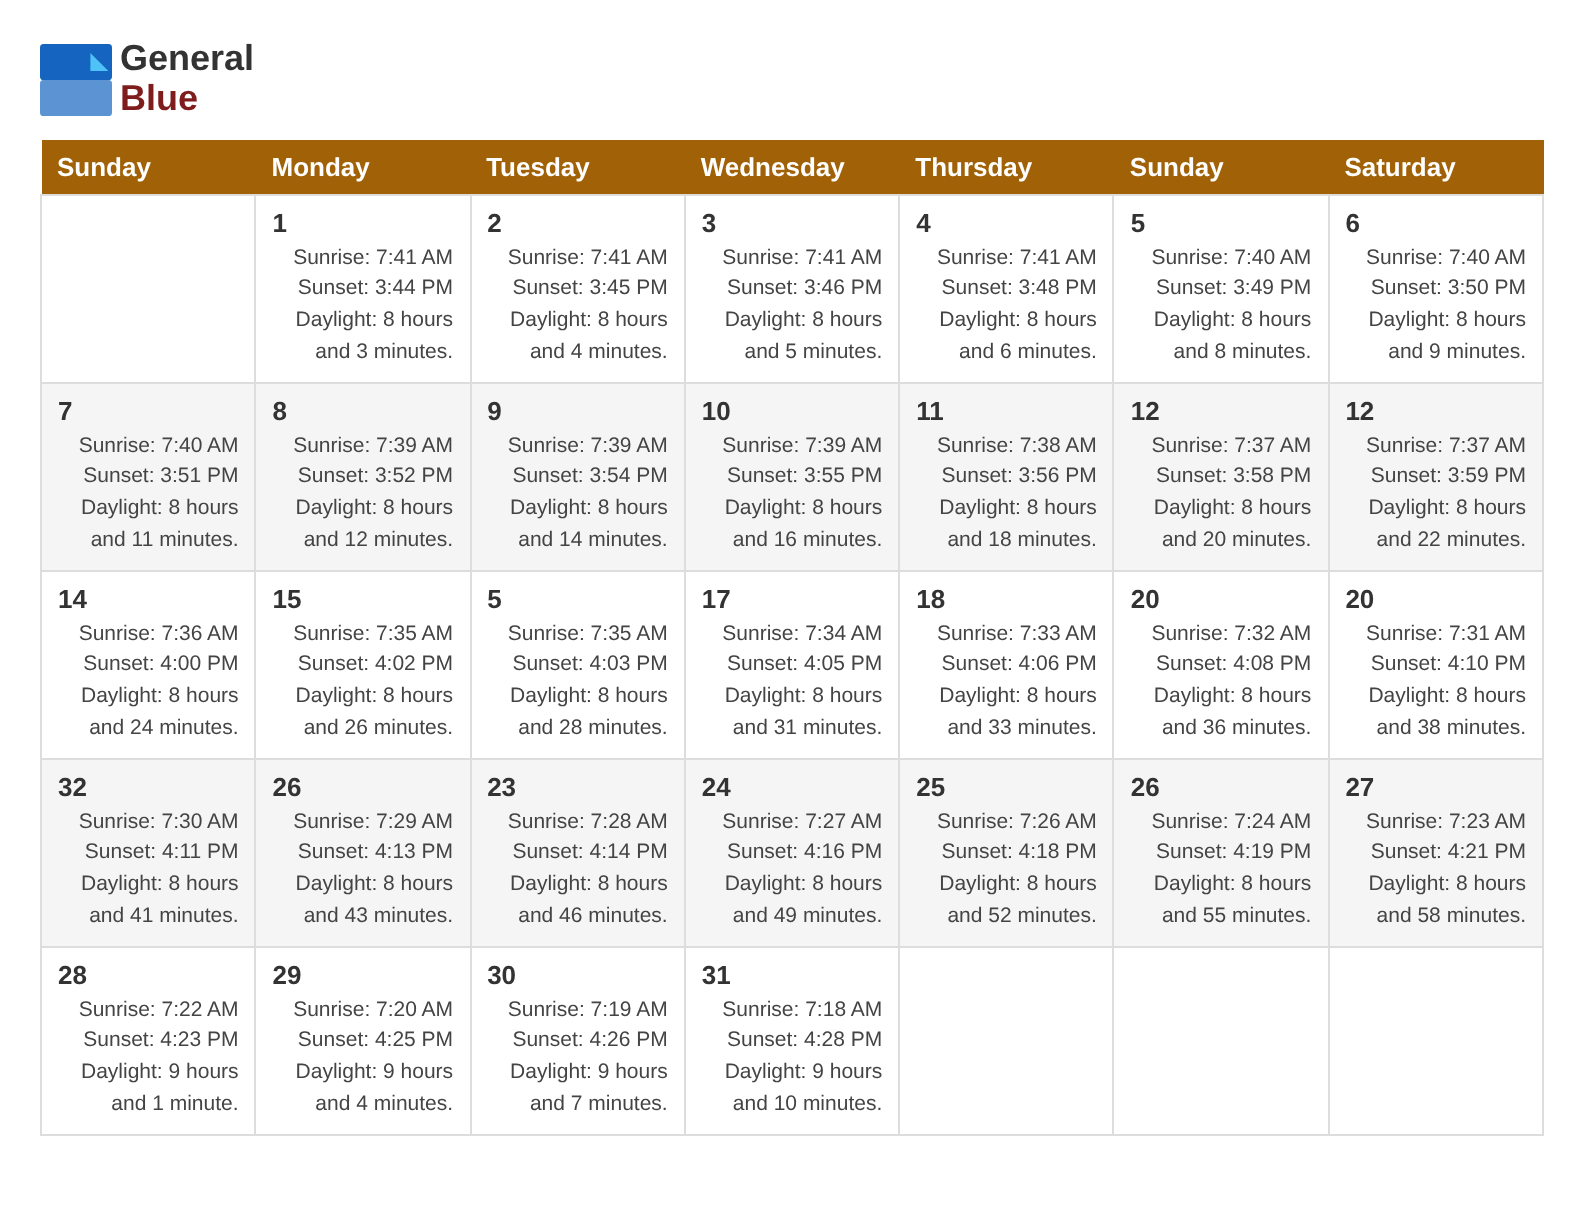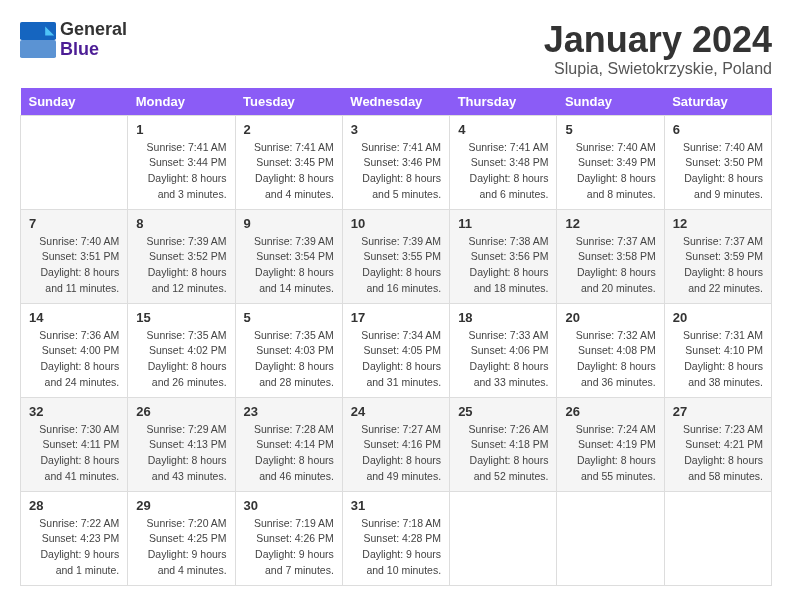--- a/index.html
+++ b/index.html
@@ -20,21 +20,21 @@
       display: flex;
       align-items: center;
       gap: 4px;
     }
     .logo-text {
       font-size: 18px;
       font-weight: bold;
       color: #333;
       line-height: 1.1;
     }
-    .logo-blue { color: #4c1d95; }
+    .logo-blue { color: #7f1d1d; }
     .logo-icon {
       width: 36px;
       height: 36px;
     }
     .title-block {
       text-align: right;
     }
     .month-title {
       font-size: 36px;
       font-weight: bold;
@@ -44,21 +44,21 @@
     .location {
       font-size: 16px;
       color: #555;
     }
     table {
       width: 100%;
       border-collapse: collapse;
       font-size: 11px;
     }
     thead th {
-      background-color: #8b5cf6;
+      background-color: #a16207;
       color: #fff;
       text-align: left;
       padding: 6px 8px;
       font-size: 13px;
       font-weight: bold;
     }
     tbody td {
       vertical-align: top;
       padding: 6px 8px;
       border: 1px solid #ddd;
@@ -94,24 +94,20 @@
     <svg class="logo-icon" viewBox="0 0 40 40">
       <rect x="0" y="0" width="40" height="20" fill="#1565c0" rx="2"></rect>
       <rect x="0" y="20" width="40" height="20" fill="#1565c0" rx="2" opacity="0.7"></rect>
       <polygon points="28,5 38,15 28,15" fill="#4fc3f7"></polygon>
     </svg>
     <div style="display:flex;flex-direction:column;line-height:1.2;">
       <span class="logo-text">General</span>
       <span class="logo-text logo-blue">Blue</span>
     </div>
   </div>
-  <div class="title-block">
-    <div class="month-title">January 2024</div>
-    <div class="location">Slupia, Swietokrzyskie, Poland</div>
-  </div>
 </div>
 
 <table>
   <thead>
     <tr id="header-row">
         <th>Sunday</th>
         <th>Monday</th>
         <th>Tuesday</th>
         <th>Wednesday</th>
         <th>Thursday</th>

